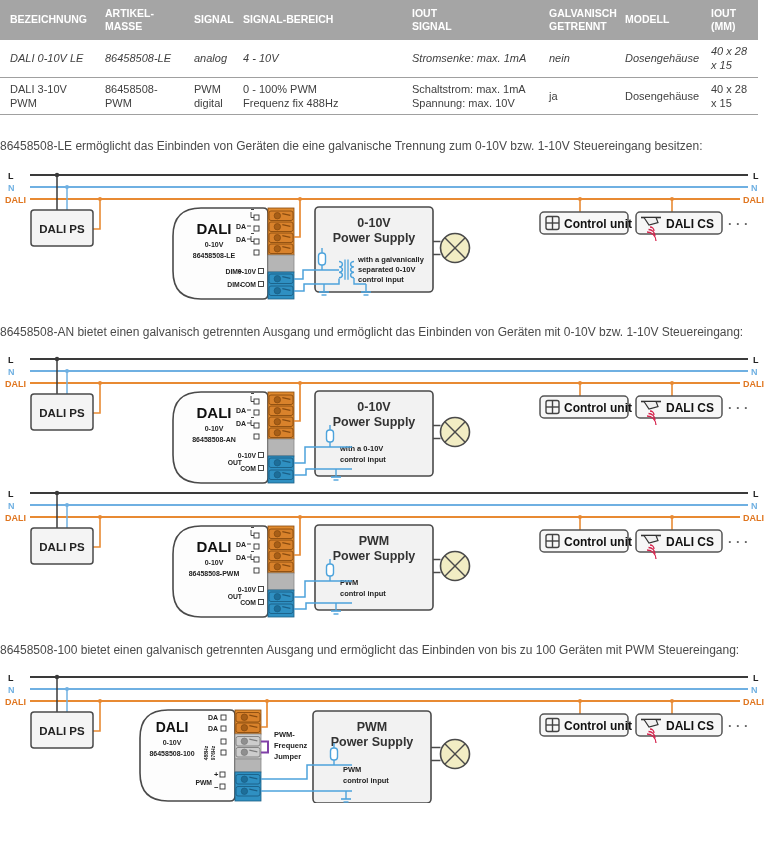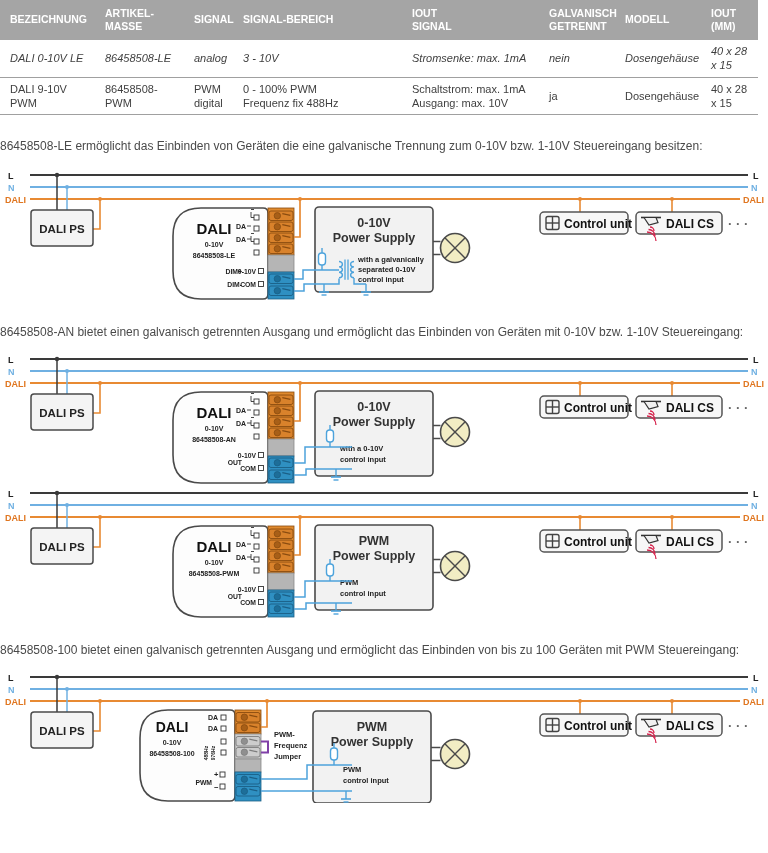--- a/index.html
+++ b/index.html
@@ -46,35 +46,35 @@
           <th>MODELL</th>
           <th>IOUT
 (MM)</th>
         </tr>
       </thead>
     <tbody id="tbody">
         <tr style="height: 30px; font-style: italic;">
           <td>DALI 0-10V LE</td>
           <td>86458508-LE</td>
           <td>analog</td>
-          <td>3 - 10V</td>
+          <td>4 - 10V</td>
           <td>Stromsenke: max. 1mA</td>
           <td>nein</td>
           <td>Dosengehäuse</td>
           <td>40 x 28 x 15</td>
         </tr>
         <tr style="height: 34px;">
-          <td>DALI 9-10V PWM</td>
+          <td>DALI 3-10V PWM</td>
           <td>86458508-PWM</td>
           <td>PWM
 digital</td>
           <td>0 - 100% PWM
 Frequenz fix 488Hz</td>
           <td>Schaltstrom: max. 1mA
-Ausgang: max. 10V</td>
+Spannung: max. 10V</td>
           <td>ja</td>
           <td>Dosengehäuse</td>
           <td>40 x 28 x 15</td>
         </tr>
       </tbody>
   </table>
   <div id="sections">
       <div class="section-heading h-first">86458508-LE ermöglicht das Einbinden von Geräten die eine galvanische Trennung zum 0-10V bzw. 1-10V Steuereingang besitzen:</div>
       <div>
         <svg viewBox="0 0 768 134" width="768" height="134">

